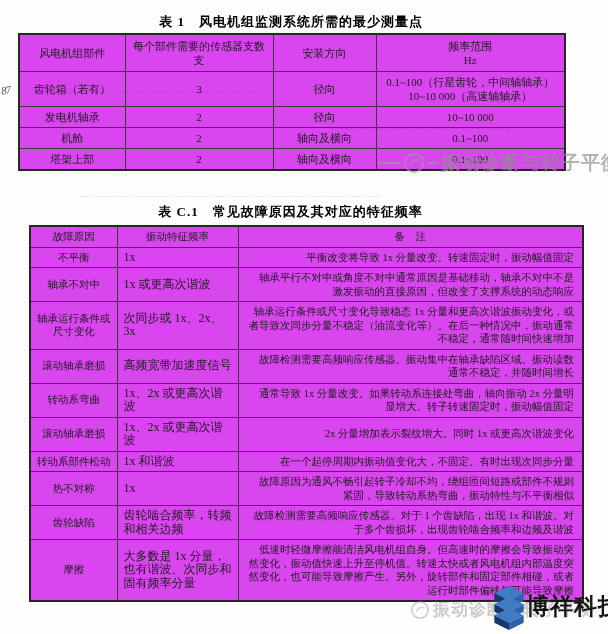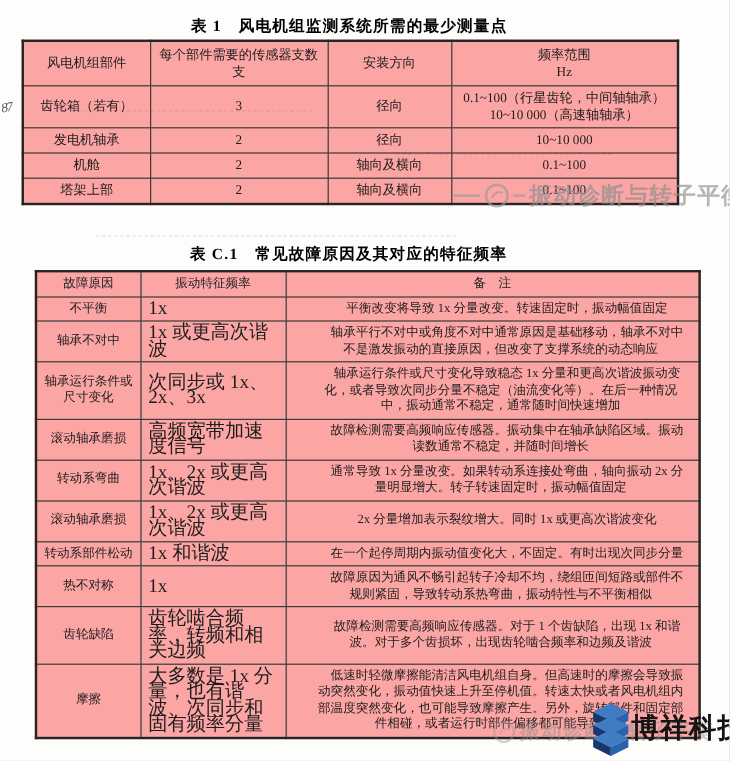--- a/index.html
+++ b/index.html
@@ -7,36 +7,36 @@
   .page {
     position:relative; width:608px; height:634px; margin:0 auto;
     background:#fdfdfc; overflow:hidden;
     font-family:"Liberation Serif","DejaVu Serif",serif;
     color:#1c1c1c;
   }
   .tbl-title {
     position:absolute; text-align:center; font-weight:bold;
     font-size:13px; letter-spacing:1px; color:#000000;
   }
-  table { border-collapse:collapse; table-layout:fixed; position:absolute; background:#fca5a5; }
+  table { border-collapse:collapse; table-layout:fixed; position:absolute; background:#d946ef; }
   table, td, th { border:1px solid #3a3a3a; }
   table { border-width:2px; border-color:#262626; }
   td { vertical-align:middle; }
 
   
   #table1 { top:33px; left:18px; width:546px; font-size:11px; }
   #table1 td { text-align:center; padding:3px 2px; line-height:14px; }
   #table1 .hdr { height:37px; }
 
   
   #tablec1 { top:225px; left:29px; width:553px; font-size:10.5px; }
   #tablec1 td { padding:3px 5px; line-height:13.5px; }
   #tablec1 .cause { text-align:center; }
-  #tablec1 .freq  { text-align:left; font-size:16px; padding-left:6px; }
-  #tablec1 .note  { text-align:center; text-indent:1em; padding-left:22px; padding-right:8px; }
+  #tablec1 .freq  { text-align:left; font-size:12px; padding-left:6px; }
+  #tablec1 .note  { text-align:right; text-indent:1em; padding-left:1px; padding-right:8px; }
   #tablec1 .chd   { text-align:center; }
 
   .ml { white-space:pre-line; }
 
   
   .wm {
     position:absolute; display:flex; align-items:center; gap:3px;
     color:#8f8f8f; font-weight:bold; pointer-events:none;
   }
   .wm .dash { width:22px; border-top:2px solid #9a9a9a; }

